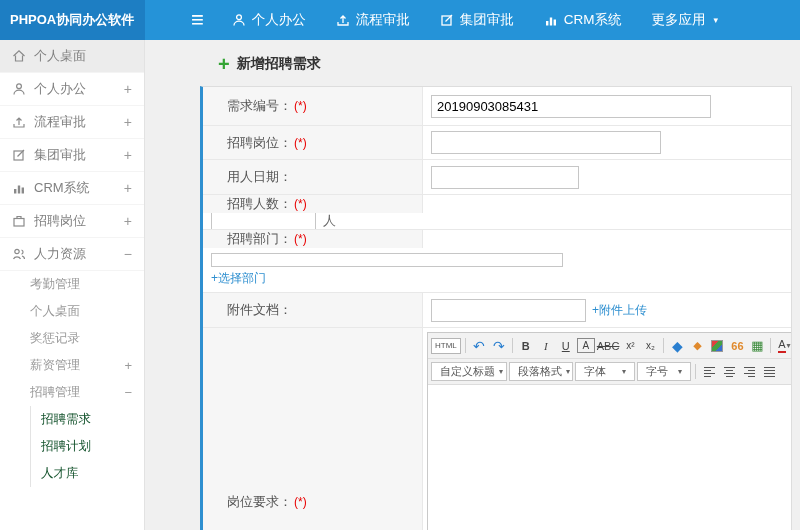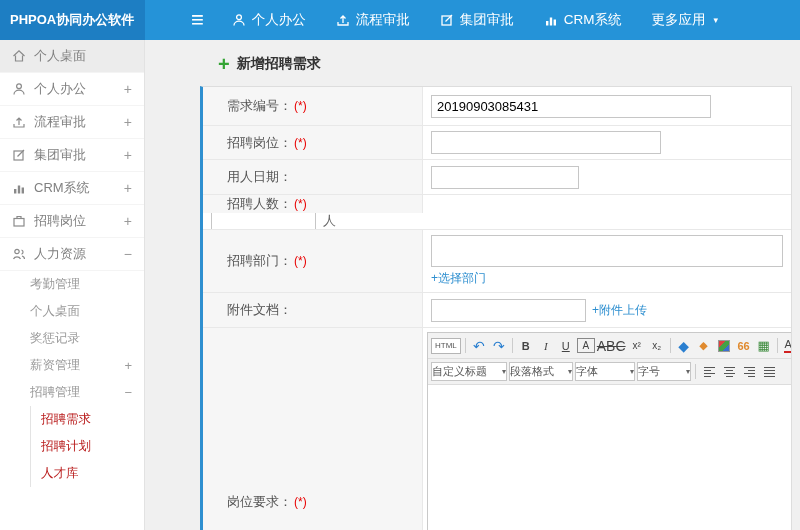--- a/index.html
+++ b/index.html
@@ -17,36 +17,36 @@
   
   .body-row { display: flex; flex: 1; overflow: hidden; }
   .sidebar { width: 145px; background: #fff; border-right: 1px solid #e2e2e2; overflow: hidden; flex: none; }
   .s-item { display: flex; align-items: center; height: 33px; padding: 0 12px; color: #808080; font-size: 13px; border-bottom: 1px solid #f4f4f4; cursor: pointer; }
   .s-item.active { background: #ececec; }
   .s-item .ic { width: 22px; display: flex; align-items: center; }
   .s-item .expand { margin-left: auto; color: #9a9a9a; font-size: 14px; }
   .s-child { display: flex; align-items: center; height: 27px; padding: 0 12px 0 30px; color: #9a9a9a; font-size: 12.5px; cursor: pointer; }
   .s-child .expand { margin-left: auto; color: #9a9a9a; font-size: 13px; }
   .s-sub-wrap { margin-left: 30px; border-left: 1px solid #e3e3e3; }
-  .s-sub { display: flex; align-items: center; height: 27px; padding-left: 10px; color: #b91c1c; font-size: 12.5px; cursor: pointer; }
+  .s-sub { display: flex; align-items: center; height: 27px; padding-left: 10px; color: #14532d; font-size: 12.5px; cursor: pointer; }
 
   
   .main { flex: 1; overflow: hidden; background: #f0f0f0; }
   .page-title { display: flex; align-items: center; gap: 7px; padding: 15px 0 13px 73px; }
   .plus-icon { color: #35a435; font-size: 20px; font-weight: bold; line-height: 14px; }
   .title-text { font-size: 14px; font-weight: bold; color: #333; }
 
   .form { margin-left: 55px; width: 592px; background: #fff; border: 1px solid #ddd; border-left: 3px solid #2e8fd0; }
   .frow { display: flex; }
   .frow + .frow { border-top: 1px solid #e8e8e8; }
   .frow:nth-child(1) { height: 38px; }
   .frow:nth-child(2) { height: 34px; }
   .frow:nth-child(3) { height: 35px; }
   .frow:nth-child(4) { height: 35px; flex-direction: column; }
-  .frow:nth-child(5) { height: 63px; }
+  .frow:nth-child(5) { height: 63px; flex-direction: column; }
   .frow:nth-child(6) { height: 35px; }
   .frow:nth-child(7) { height: 348px; }
   .flabel { width: 220px; flex: none; background: #f6f6f6; border-right: 1px solid #e8e8e8; display: flex; align-items: center; padding-left: 24px; font-size: 13px; color: #555; }
   .req { color: #e80000; font-size: 12px; margin-left: 2px; }
   .fvalue { flex: 1; display: flex; align-items: center; padding: 5px 8px; background: #fff; overflow: hidden; }
   .fvalue.col { flex-direction: column; align-items: flex-start; justify-content: center; }
   .fvalue.top { align-items: flex-start; padding: 4px; }
   input.txt { height: 23px; border: 1px solid #c6c6c6; font-size: 13px; padding: 0 5px; font-family: "Liberation Sans", sans-serif; color: #000000; background: #fff; }
   .w280 { width: 280px; } .w230 { width: 230px; } .w148 { width: 148px; } .w105 { width: 105px; } .w155 { width: 155px; }
   .suffix { font-size: 13px; color: #666; margin-left: 7px; }
@@ -56,29 +56,29 @@
 
   
   .editor { flex: 1; border: 1px solid #c9c9c9; background: #fff; display: flex; flex-direction: column; height: 100%; }
   .toolbar { background: #f2f2f2; border-bottom: 1px solid #ddd; display: flex; align-items: center; padding: 2px 3px; gap: 2px; height: 26px; overflow: hidden; flex: none; white-space: nowrap; }
   .tbtn { min-width: 18px; height: 18px; display: flex; align-items: center; justify-content: center; font-size: 11px; color: #444; cursor: pointer; border-radius: 0; }
   .html-btn { font-size: 8px; border: 1px solid #b5b5b5; background: #fff; color: #555; padding: 1px 3px; height: 16px; }
   .tsep { width: 1px; height: 15px; background: #ccc; margin: 0 2px; flex: none; }
   .c-blue { color: #2a7fd0; font-size: 14px; }
   .b { font-weight: bold; } .i { font-style: italic; font-family: "Liberation Serif", serif; } .u { text-decoration: underline; }
   .boxA { border: 1px solid #888; font-size: 10px; width: 16px; height: 15px; }
-  .strike { font-size: 14px; text-decoration: line-through; letter-spacing: 0; }
+  .strike { font-size: 11px; text-decoration: line-through; letter-spacing: 0; }
   .supsub { font-size: 10px; }
   .c-orange { color: #e08a2e; }
   .quote66 { font-weight: bold; font-size: 11px; color: #e08a2e; }
   .c-green { color: #3a8a3a; font-size: 13px; }
   .swatch { width: 12px; height: 12px; background: linear-gradient(135deg, #e04040 0 34%, #45a045 34% 67%, #3a6fd0 67% 100%); border: 1px solid #999; }
   .fcolor { font-size: 11px; border-bottom: 2px solid #d02020; line-height: 11px; height: 14px; }
   .tiny-caret { font-size: 8px; color: #666; margin-left: 1px; }
-  .dd { display: flex; align-items: center; justify-content: space-between; border: 1px solid #c6c6c6; background: #fff; height: 19px; padding: 0 0; font-size: 11px; color: #555; cursor: pointer; flex: none; }
+  .dd { display: flex; align-items: center; justify-content: space-between; border: 1px solid #c6c6c6; background: #fff; height: 19px; padding: 0 8px; font-size: 11px; color: #555; cursor: pointer; flex: none; }
   .dd .tiny-caret { margin-left: 4px; }
   .dd1 { width: 76px; } .dd2 { width: 64px; } .dd3 { width: 60px; } .dd4 { width: 54px; }
   .align-btn svg { display: block; }
   .editor-body { flex: 1; background: #fff; }
 </style>
 </head>
 <body>
 
 <div class="app">
 

